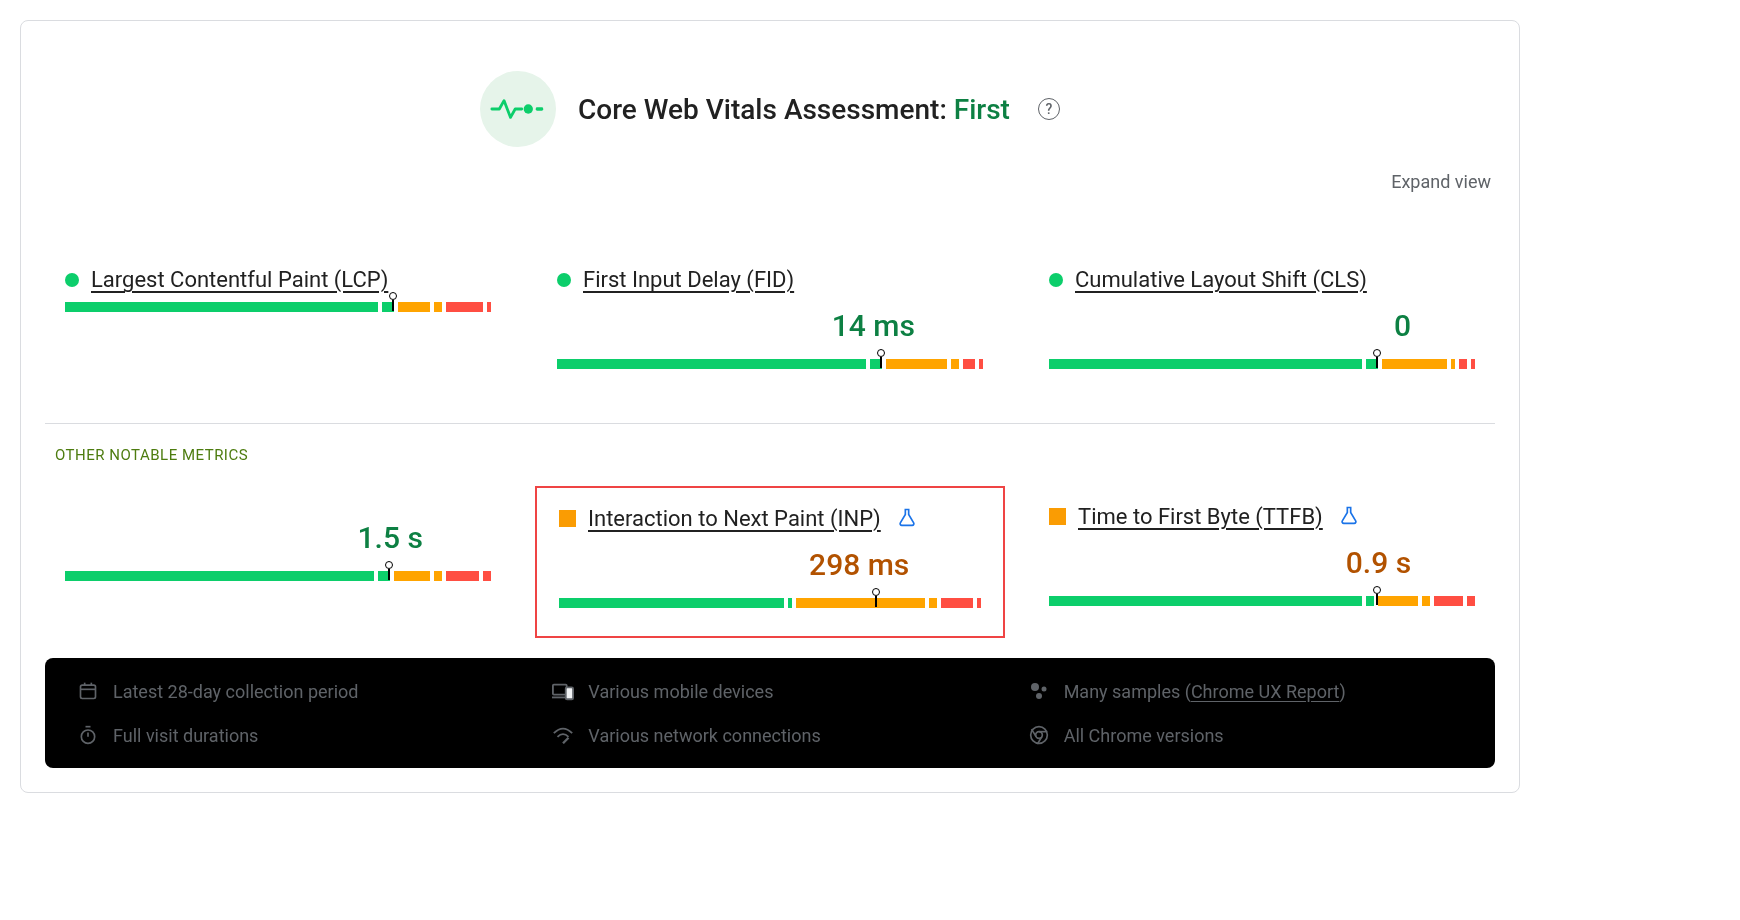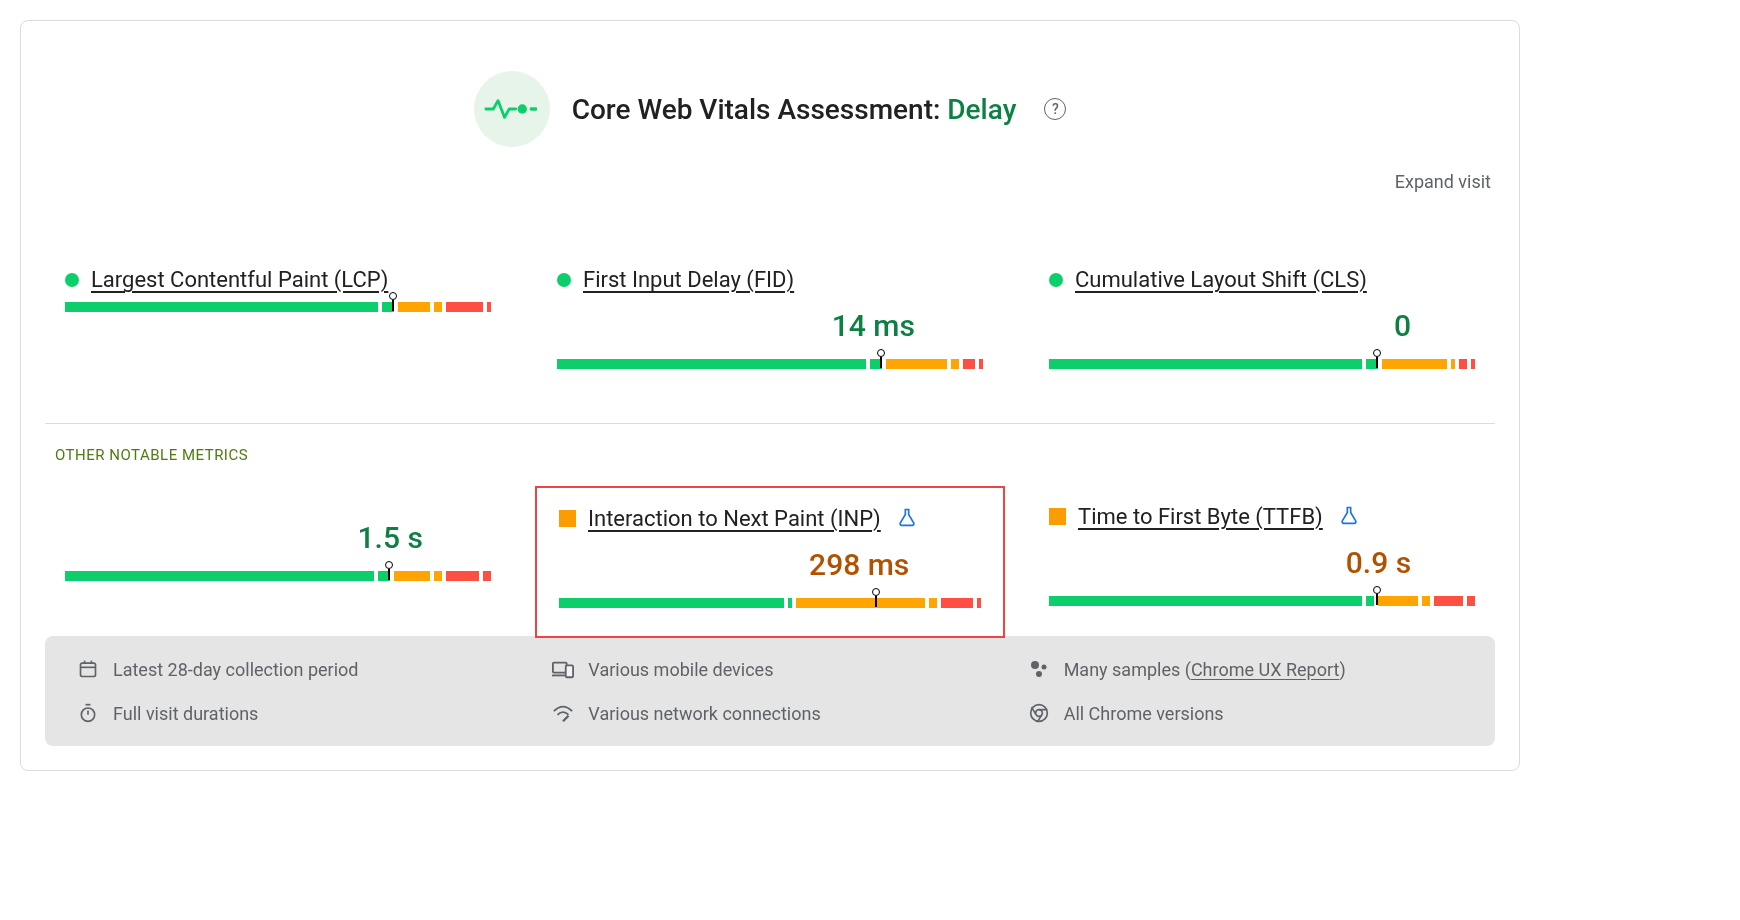--- a/index.html
+++ b/index.html
@@ -132,23 +132,23 @@
     letter-spacing: 0.5px;
     font-size: 15px;
     margin: 10px 0 0 10px;
   }
   .highlight-box {
     border: 2px solid #ef4444;
     padding: 18px 22px 26px 22px;
     margin: -18px -22px;
   }
   .footer-grid {
-    background: #e5e5e5;
+    background: #000000;
     border-radius: 8px;
-    margin: 16px 0 0 0;
+    margin: 38px 0 0 0;
     padding: 22px 32px;
     display: grid;
     grid-template-columns: 1fr 1fr 1fr;
     row-gap: 22px;
     column-gap: 40px;
     text-align: center;
   }
   .footer-item {
     display: flex; align-items: center; gap: 14px;
     color: #5f6368;
@@ -164,26 +164,26 @@
 
   <div class="header-row">
     <div class="vitals-icon-circle">
       <svg width="56" height="28" viewBox="0 0 60 30">
         <polyline points="2,15 10,15 15,6 22,24 27,15 34,15" fill="none" stroke="#0cce6b" stroke-width="3" stroke-linejoin="round" stroke-linecap="round"></polyline>
         <circle cx="41" cy="15" r="5" fill="#0cce6b"></circle>
         <rect x="49" y="13.2" width="8" height="3.6" rx="1.5" fill="#0cce6b"></rect>
       </svg>
     </div>
     <div class="assessment-title">
-      <span>Core Web Vitals Assessment: </span><span class="passed">Delay</span>
+      <span>Core Web Vitals Assessment: </span><span class="passed">First</span>
     </div>
     <span class="help-circle">?</span>
   </div>
 
-  <div class="expand-link">Expand visit</div>
+  <div class="expand-link">Expand view</div>
 
   <div class="metrics-row" id="core-row">
       <div class="metric">
         <div class="metric-title-row">
           <span class="status-dot"></span>
           <span class="metric-name">Largest Contentful Paint (LCP)</span>
         </div>
         <div class="bar-wrap">
           <div class="marker" style="left:77%">
             <div class="pin-head"></div>

